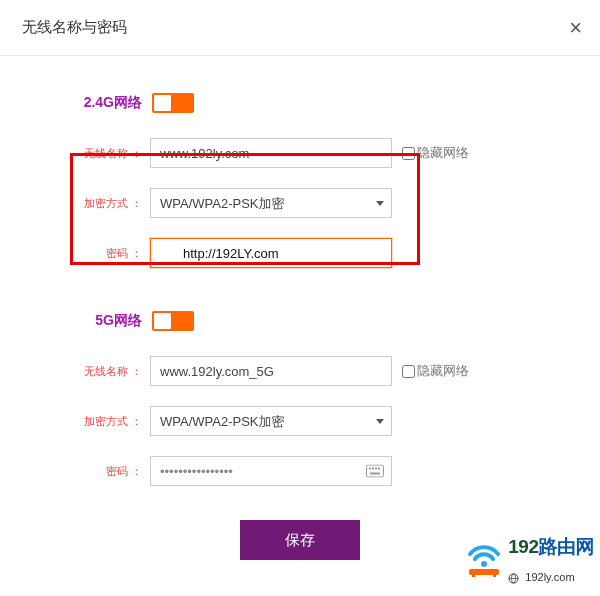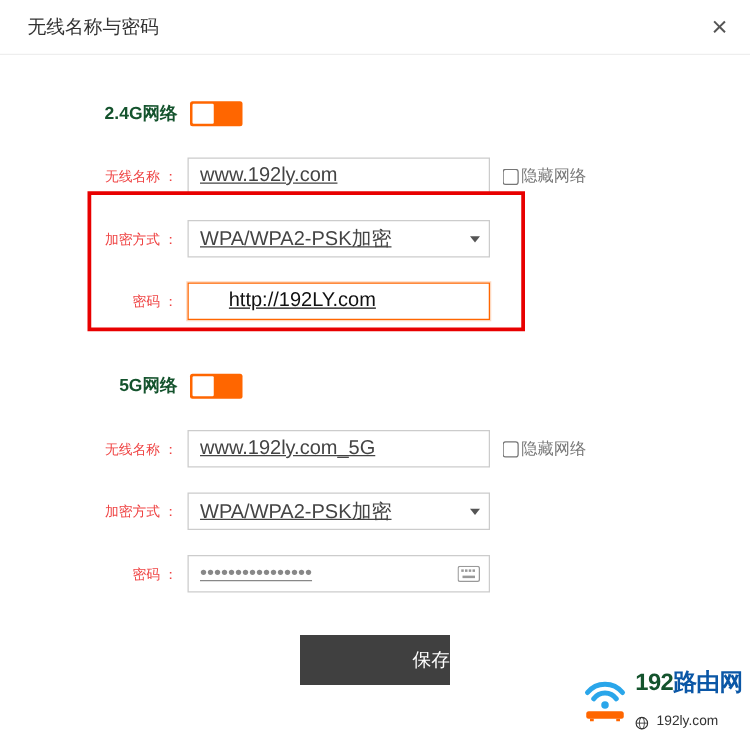--- a/index.html
+++ b/index.html
@@ -7,21 +7,21 @@
     font-family: "Microsoft YaHei", Arial, sans-serif;
     font-size: 13px;
     color: #666;
     background: #fff;
     width: 600px;
     height: 596px;
     overflow: hidden;
     position: relative;
   }
   .header {
-    height: 44px;
+    height: 56px;
     border-bottom: 1px solid #eee;
     display: flex;
     align-items: center;
     padding: 0 18px 0 22px;
     justify-content: space-between;
   }
   .title {
     font-size: 15px;
     color: #333;
     font-weight: 500;
@@ -44,21 +44,21 @@
   .label {
     width: 150px;
     text-align: right;
     color: #ef4444;
     font-size: 11px;
     padding-right: 8px;
     flex-shrink: 0;
   }
   .label-bold {
     font-weight: 700;
-    color: #14532d;
+    color: #a21caf;
     font-size: 14px;
   }
   .control {
     width: 242px;
     flex-shrink: 0;
   }
   .after {
     display: flex;
     align-items: center;
     gap: 2px;
@@ -87,25 +87,24 @@
     background: #fff;
     border-radius: 1px;
   }
   
   .text-input, .select {
     width: 100%;
     height: 30px;
     border: 1px solid #ccc;
     background: #fff;
     padding: 0 9px;
-    font-size: 16px;
+    font-size: 13px;
     color: #444;
     font-family: inherit;
     outline: none;
-    text-decoration: underline;
   }
   .select {
     appearance: none;
     -webkit-appearance: none;
     background-image: none;
     position: relative;
   }
   .select-wrap {
     position: relative;
     width: 100%;
@@ -147,29 +146,28 @@
     border: 3px solid #e80000;
     pointer-events: none;
   }
   
   .save-wrap {
     display: flex;
     justify-content: center;
     margin-top: 24px;
   }
   .save-btn {
-    background: #404040;
+    background: #701a75;
     color: #fff;
     border: none;
     width: 120px;
     height: 40px;
     font-size: 15px;
     cursor: pointer;
     font-family: inherit;
-    text-align: right;
   }
   
   .watermark {
     position: absolute;
     right: 6px;
     bottom: 12px;
     display: flex;
     align-items: center;
     gap: 4px;
   }

